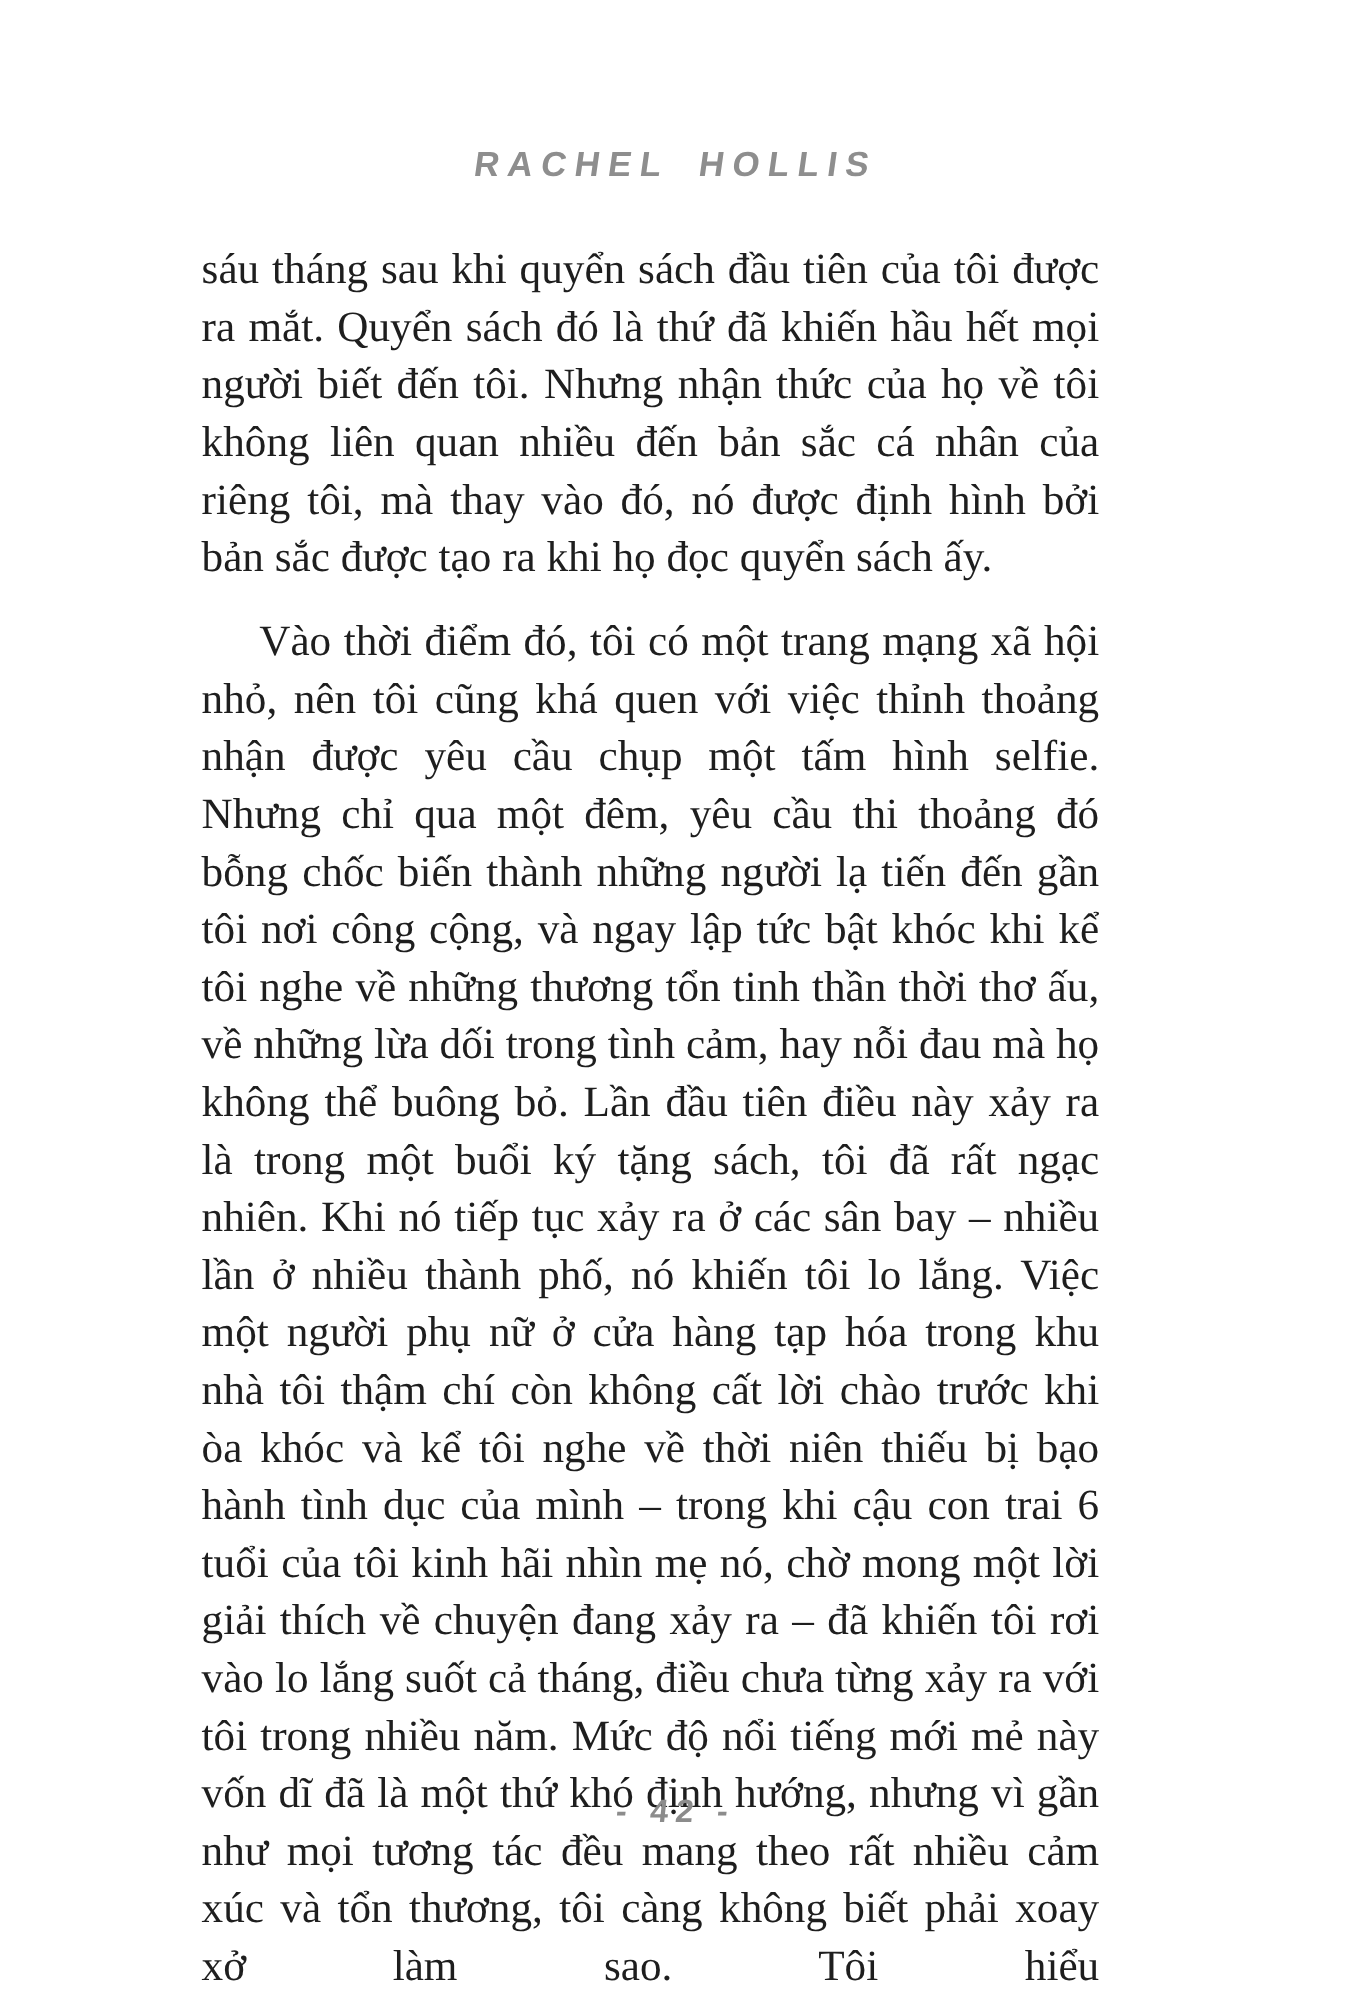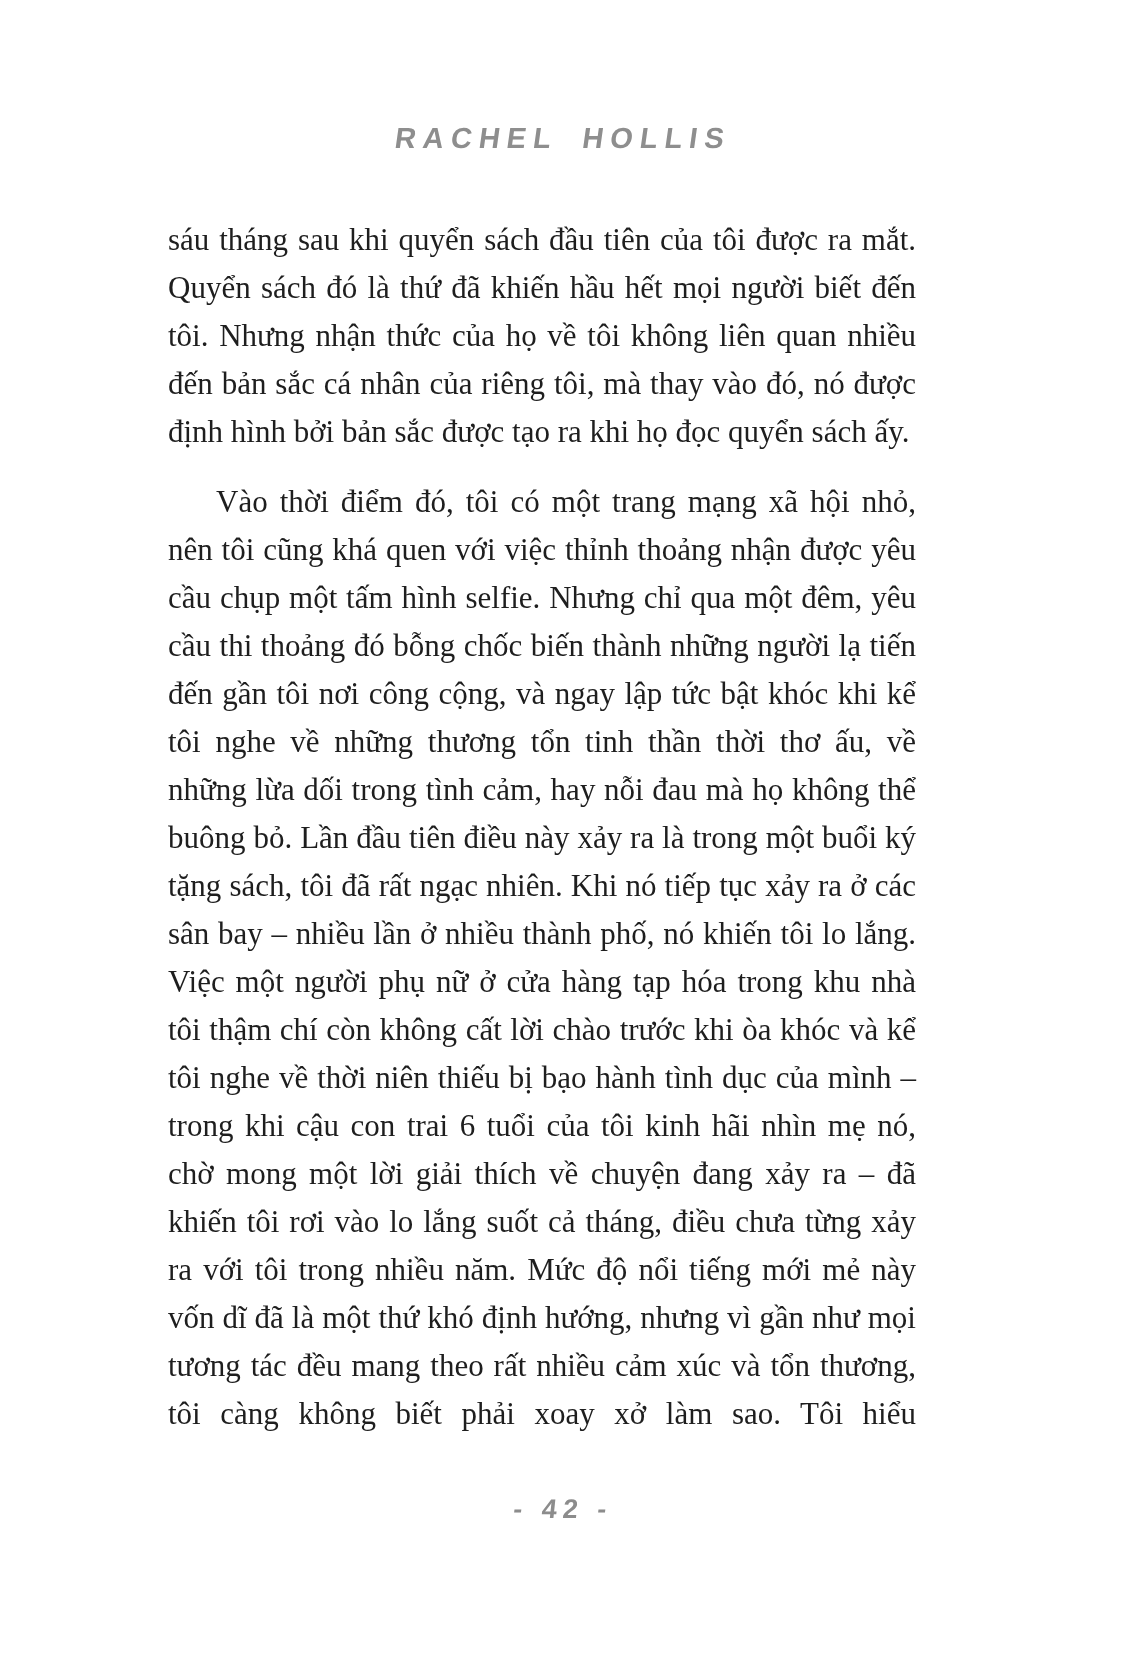--- a/index.html
+++ b/index.html
@@ -24,24 +24,24 @@
     font-family: "Liberation Sans", sans-serif;
     font-size: 29px;
     font-weight: 600;
     letter-spacing: 7px;
     word-spacing: 10px;
     color: #8e8e8e;
     transform: skewX(-8deg);
   }
   .body-text {
     position: absolute;
-    top: 216px;
+    top: 200px;
     left: 168px;
     width: 748px;
-    font-size: 31px;
+    font-size: 36px;
     line-height: 48px;
     color: #1e1e1e;
     text-align: justify;
   }
   .para {
     margin: 0;
   }
   .para + .para {
     margin-top: 9px;
   }

